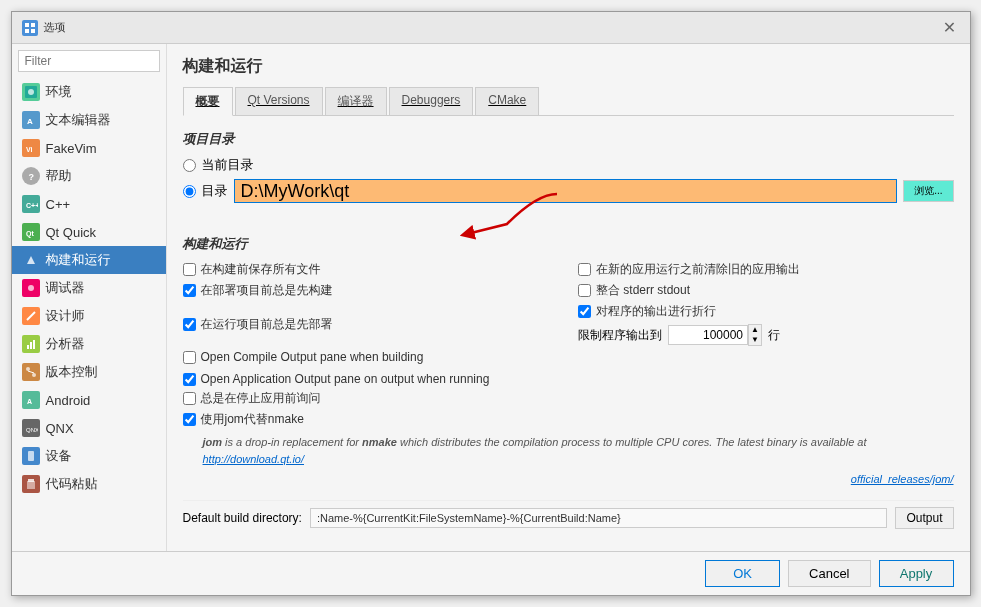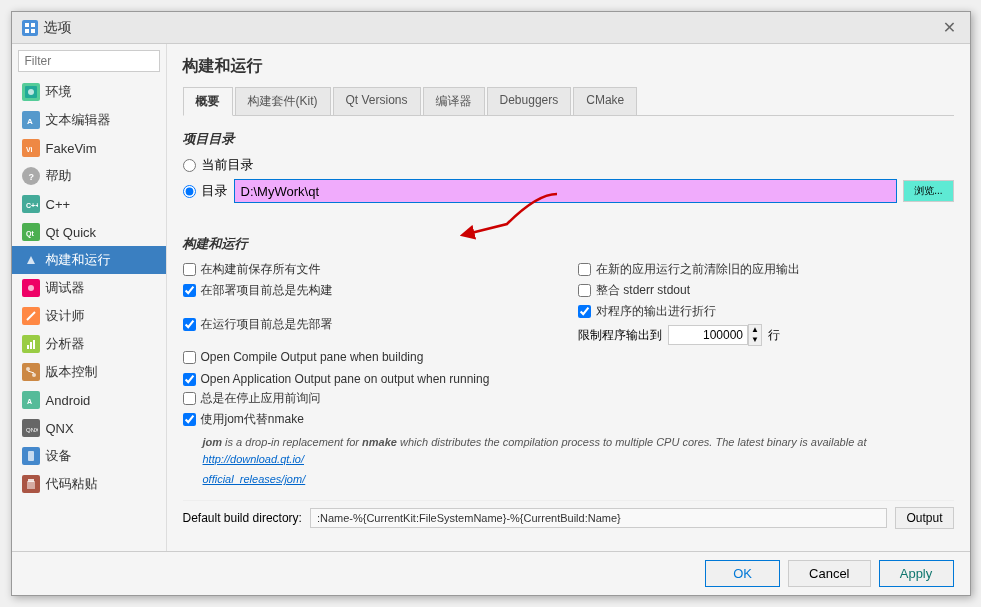--- a/index.html
+++ b/index.html
@@ -43,21 +43,21 @@
       background: #4a90d9;
       border-radius: 2px;
       display: flex;
       align-items: center;
       justify-content: center;
       color: white;
       font-size: 10px;
       font-weight: bold;
     }
     .title-text {
-      font-size: 14px;
+      font-size: 11px;
       color: #333;
     }
     .close-btn {
       cursor: pointer;
       font-size: 16px;
       color: #666;
       background: none;
       border: none;
       width: 20px;
       height: 20px;
@@ -134,20 +134,21 @@
       font-size: 16px;
       font-weight: bold;
       color: #333;
       margin-bottom: 10px;
     }
     .tabs {
       display: flex;
       gap: 0;
       border-bottom: 1px solid #ccc;
       margin-bottom: 14px;
+      text-decoration: underline;
     }
     .tab {
       padding: 5px 12px;
       border: 1px solid #ccc;
       border-bottom: none;
       background: #e8e8e8;
       cursor: pointer;
       font-size: 12px;
       color: #555;
       margin-right: 2px;
@@ -180,23 +181,23 @@
     .radio-row input[type=radio] { cursor: pointer; }
     .dir-input-row {
       display: flex;
       align-items: center;
       gap: 6px;
     }
     .dir-input {
       flex: 1;
       border: 1px solid #0078d7;
       padding: 3px 6px;
-      font-size: 13px;
+      font-size: 18px;
       height: 24px;
-      background: #f0abfc;
+      background: #fdba74;
     }
     .browse-btn {
       padding: 3px 10px;
       border: 1px solid #ccc;
       background: #5eead4;
       cursor: pointer;
       font-size: 10px;
       white-space: nowrap;
     }
     .build-run-section {
@@ -500,21 +501,20 @@
         <span>代码粘贴</span>
       </div>
     </div>
 
     <div class="main-content-wrapper">
       <div class="main-content">
         <div class="main-title">构建和运行</div>
 
         <div class="tabs">
           <div class="tab active">概要</div>
-          <div class="tab">构建套件(Kit)</div>
           <div class="tab">Qt Versions</div>
           <div class="tab">编译器</div>
           <div class="tab">Debuggers</div>
           <div class="tab">CMake</div>
         </div>
 
         <div class="section-title">项目目录</div>
 
         <div class="radio-group">
           <div class="radio-row">
@@ -596,21 +596,21 @@
           </div>
           <div class="checkbox-row" style="margin-bottom:2px;">
             <input type="checkbox" checked="" style="">
             <span>使用jom代替nmake</span>
           </div>
 
           <div class="info-text">
             <em>jom</em> is a drop-in replacement for <em>nmake</em> which distributes the compilation process to
             multiple CPU cores. The latest binary is available at <a href="#">http://download.qt.io/</a>
           </div>
-          <div class="info-text" style="margin-top:0;">
+          <div class="info-text" style="margin-top:0;text-align:right;">
             <a href="#" style="color:#0066cc; text-decoration:underline;">official_releases/jom/</a>
           </div>
         </div>
 
         <div class="default-build-row">
           <span>Default build directory:</span>
           <input class="default-build-input" type="text" value=":Name-%{CurrentKit:FileSystemName}-%{CurrentBuild:Name}" style="">
           <button class="reset-btn">Output</button>
         </div>
       </div>

